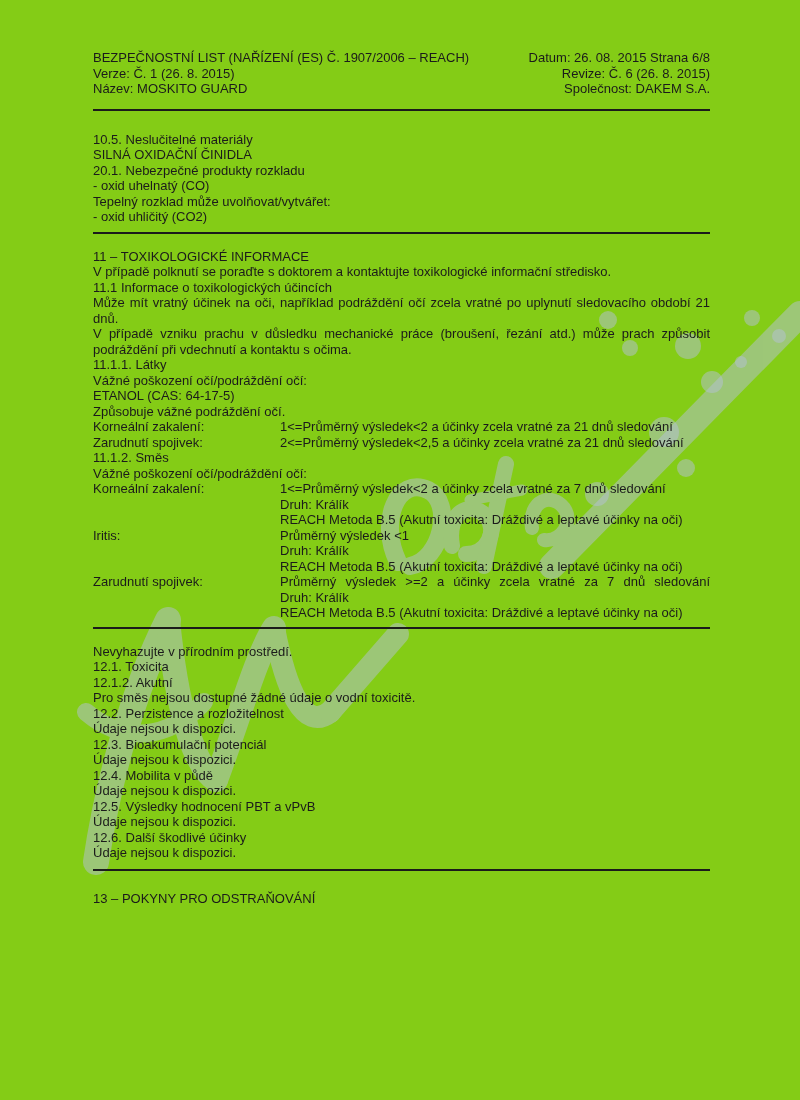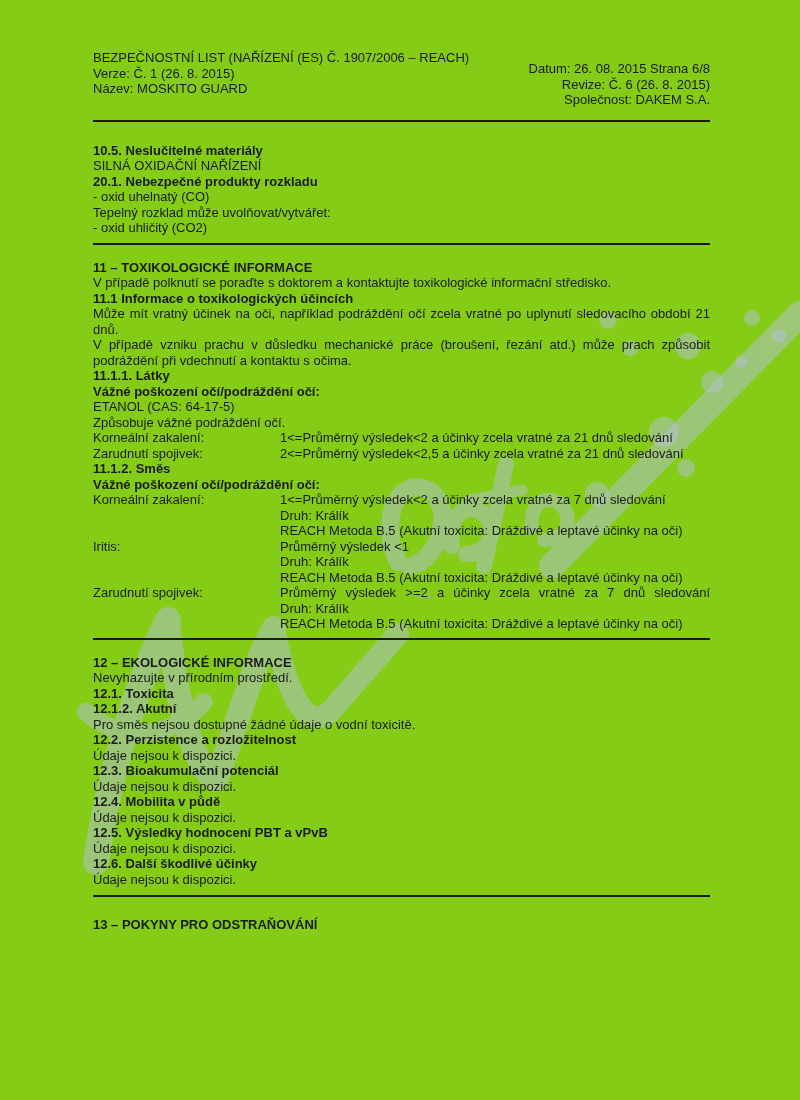--- a/index.html
+++ b/index.html
@@ -15,34 +15,34 @@
     padding-left:36px;
   }
   .watermark {
     position:absolute; left:0; top:0; width:800px; height:1100px;
     pointer-events:none;
   }
   .content {
     position:absolute; left:93px; top:50px; width:617px; z-index:1;
   }
   .doc-header { display:flex; justify-content:space-between; }
-  .doc-header .hright { text-align:right;margin-top:11px; }
+  .doc-header .hright { text-align:right; }
   .rule {
     border:none; height:0;
     border-top:2px solid #1b1b1b;
   }
   .rule1 { margin-top:12px; }
   .rule2 { margin-top:7px; }
   .rule3 { margin-top:6px; }
   .rule4 { margin-top:8px; }
   .sec10 { margin-top:21px; }
   .sec11 { margin-top:15px; }
   .sec12 { margin-top:15px; }
   .sec13 { margin-top:20px; }
-  .b { font-weight:bold; }
+  .b { font-weight:normal; }
   .just { text-align:justify; }
   .defrow { display:grid; grid-template-columns:187px 1fr; }
   .stretch { text-align:justify; text-align-last:justify; }
 </style>
 </head>
 <body>
 
 <div class="page">
 
   <svg class="watermark" viewBox="0 0 800 1100" xmlns="http://www.w3.org/2000/svg">
@@ -86,21 +86,21 @@
         <div>Datum: 26. 08. 2015 Strana 6/8</div>
         <div>Revize: Č. 6 (26. 8. 2015)</div>
         <div>Společnost: DAKEM S.A.</div>
       </div>
     </div>
 
     <div class="rule rule1"></div>
 
     <div class="sec10">
       <div class="b">10.5. Neslučitelné materiály</div>
-      <div>SILNÁ OXIDAČNÍ NAŘÍZENÍ</div>
+      <div>SILNÁ OXIDAČNÍ ČINIDLA</div>
       <div class="b">20.1. Nebezpečné produkty rozkladu</div>
       <div>- oxid uhelnatý (CO)</div>
       <div>Tepelný rozklad může uvolňovat/vytvářet:</div>
       <div>- oxid uhličitý (CO2)</div>
     </div>
 
     <div class="rule rule2"></div>
 
     <div class="sec11">
       <div class="b">11 – TOXIKOLOGICKÉ INFORMACE</div>
@@ -147,21 +147,20 @@
           <div class="stretch">Průměrný výsledek &gt;=2 a účinky zcela vratné za 7 dnů sledování</div>
           <div>Druh: Králík</div>
           <div>REACH Metoda B.5 (Akutní toxicita: Dráždivé a leptavé účinky na oči)</div>
         </div>
       </div>
     </div>
 
     <div class="rule rule3"></div>
 
     <div class="sec12">
-      <div class="b">12 – EKOLOGICKÉ INFORMACE</div>
       <div>Nevyhazujte v přírodním prostředí.</div>
       <div class="b">12.1. Toxicita</div>
       <div class="b">12.1.2. Akutní</div>
       <div>Pro směs nejsou dostupné žádné údaje o vodní toxicitě.</div>
       <div class="b">12.2. Perzistence a rozložitelnost</div>
       <div>Údaje nejsou k dispozici.</div>
       <div class="b">12.3. Bioakumulační potenciál</div>
       <div>Údaje nejsou k dispozici.</div>
       <div class="b">12.4. Mobilita v půdě</div>
       <div>Údaje nejsou k dispozici.</div>

